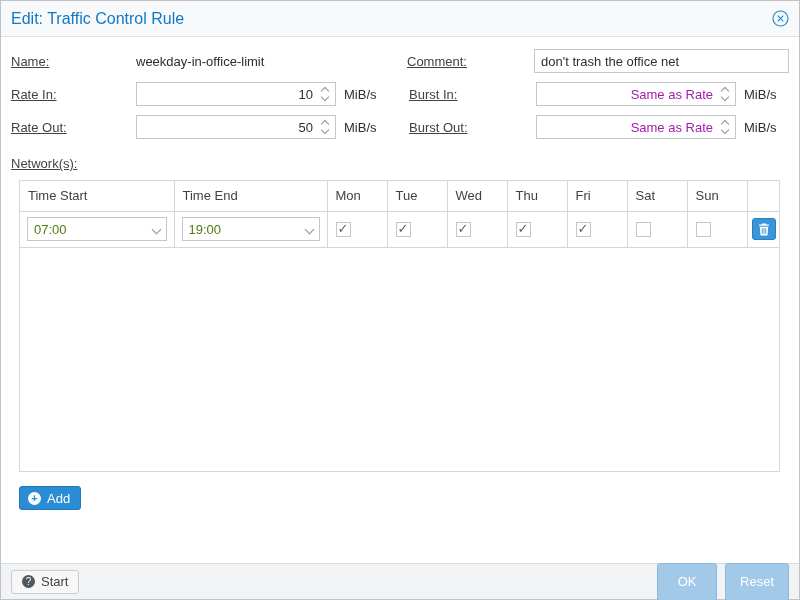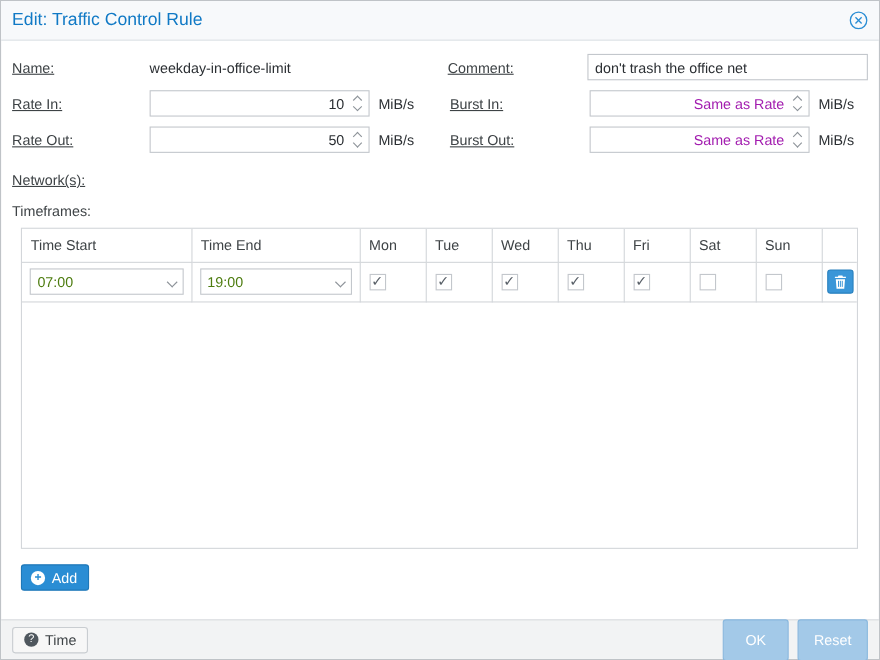--- a/index.html
+++ b/index.html
@@ -250,21 +250,20 @@
           </span>
         </span>
         <span class="unit">MiB/s</span>
       </div>
     </div>
 
     <div class="form-row" style="margin-top:8px;">
       <span class="lbl">Network(s):</span>
     </div>
 
-    <div class="tf-label">Timeframes:</div>
 
     <div class="tf-wrap">
       <table class="tf">
         <colgroup>
           <col style="width:154px">
             <col style="width:153px">
           <col style="width:60px">
             <col style="width:60px">
             <col style="width:60px">
           <col style="width:60px">
@@ -326,21 +325,21 @@
         <span class="add-plus">+</span>
         <span>Add</span>
       </span>
     </div>
 
   </div>
 
   <div class="win-footer">
     <span class="btn-help">
       <span class="help-q">?</span>
-      <span>Time</span>
+      <span>Start</span>
     </span>
     <span class="footer-right">
       <span class="btn-ok">OK</span>
       <span class="btn-reset">Reset</span>
     </span>
   </div>
 
 </div>
 
 </body></html>

